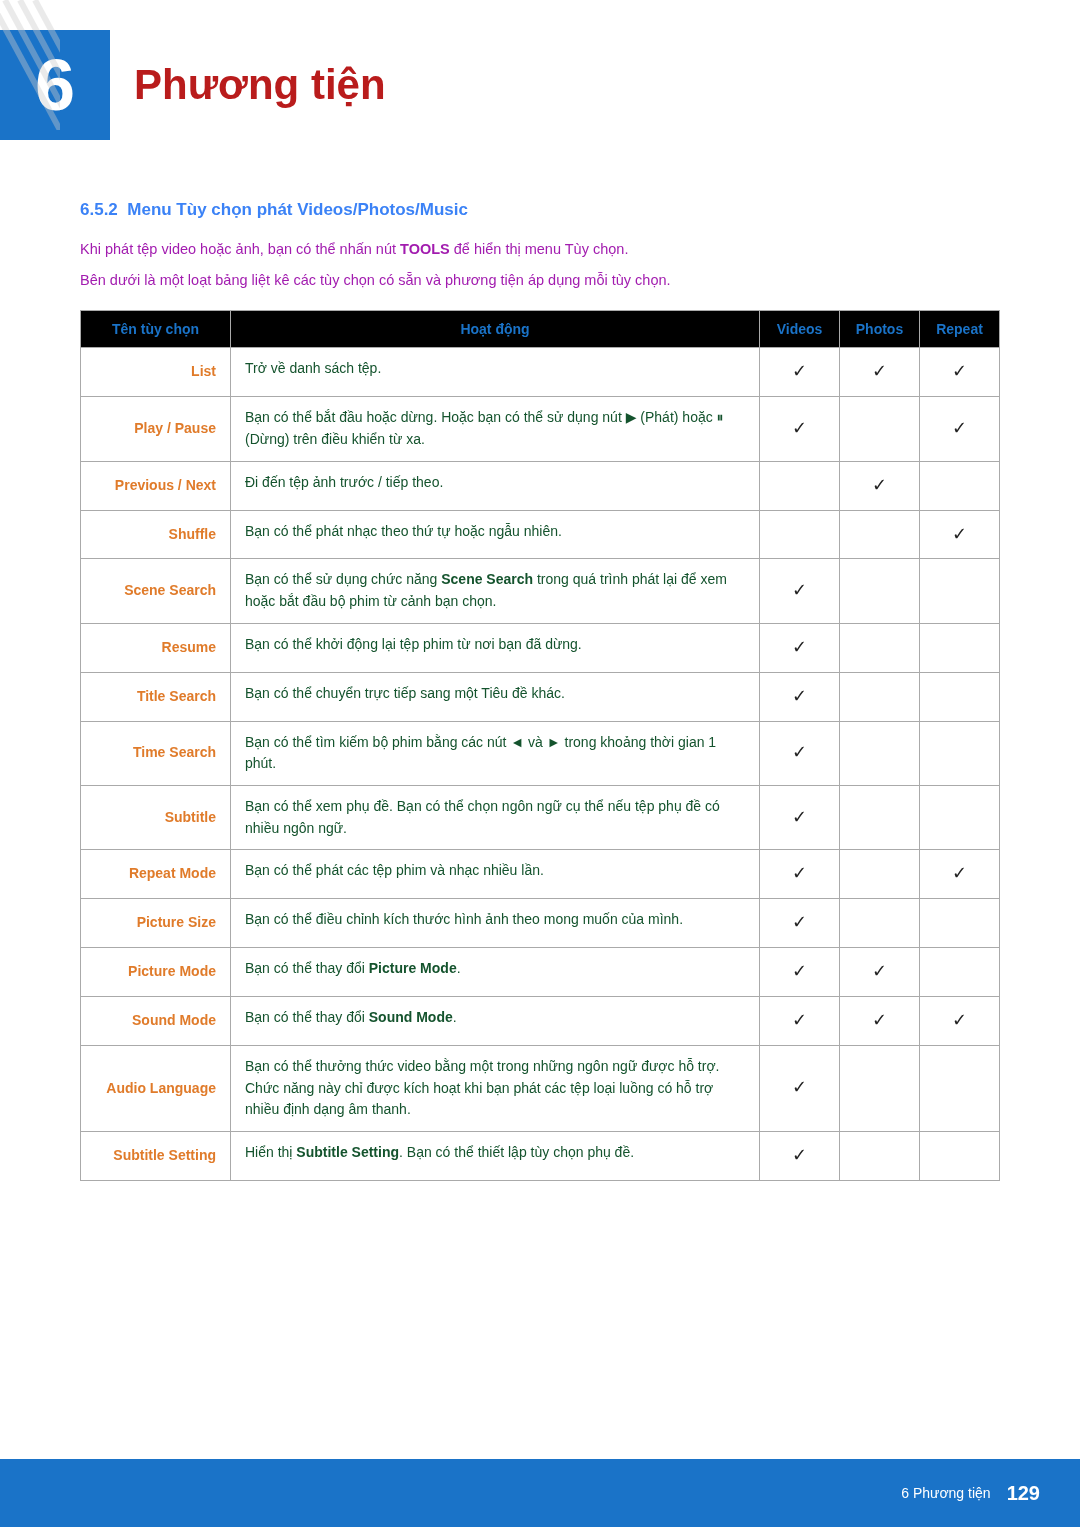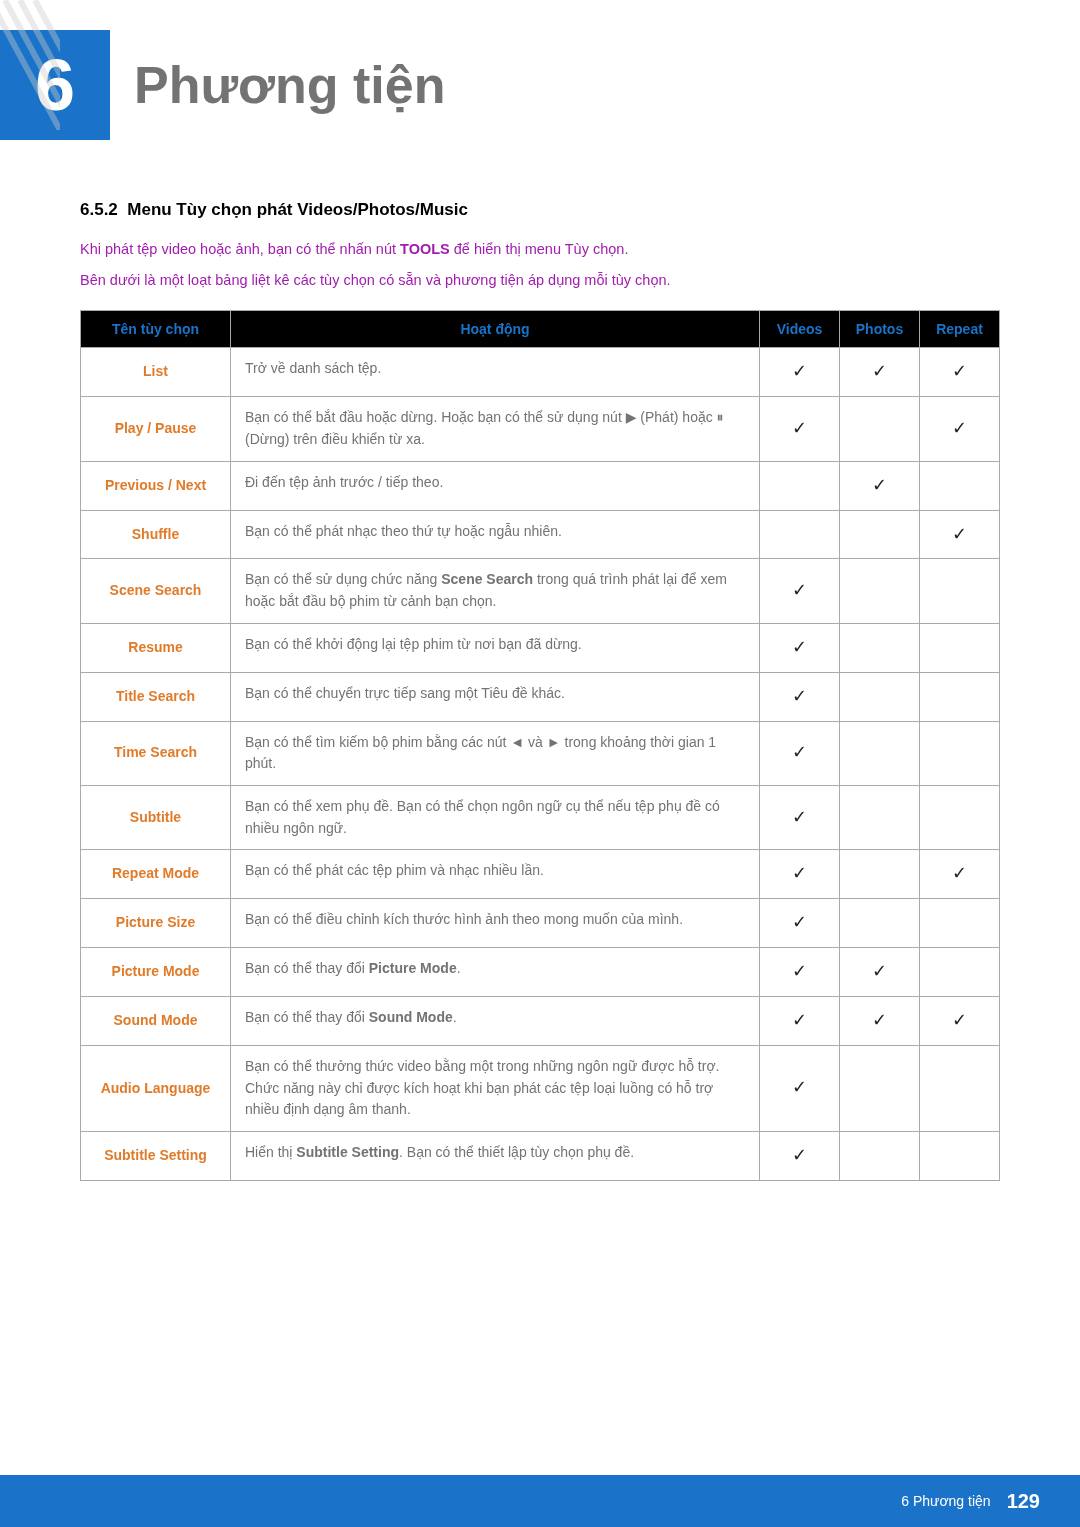--- a/index.html
+++ b/index.html
@@ -28,23 +28,23 @@
       font-weight: bold;
       width: 110px;
       height: 110px;
       display: flex;
       align-items: center;
       justify-content: center;
       margin-right: 24px;
       flex-shrink: 0;
     }
     .chapter-title-text {
-      font-size: 52px;
-      font-weight: bold;
-      color: #737373;
+      font-size: 42px;
+      font-weight: bold;
+      color: #b91c1c;
     }
 
     
     .header-decoration {
       position: absolute;
       top: 0;
       left: 0;
       width: 60px;
       height: 130px;
       overflow: hidden;
@@ -55,21 +55,21 @@
     }
 
     
     .content {
       padding: 0 80px 60px 80px;
     }
 
     .section-title {
       font-size: 17px;
       font-weight: bold;
-      color: #000000;
+      color: #3b82f6;
       margin-bottom: 18px;
     }
 
     .intro-text {
       font-size: 14.5px;
       color: #a21caf;
       margin-bottom: 8px;
       line-height: 1.6;
     }
 
@@ -108,27 +108,27 @@
     .options-table td {
       border: 1px solid #aaa;
       padding: 10px 14px;
       vertical-align: top;
       line-height: 1.55;
     }
 
     .options-table td.cell-name {
       font-weight: bold;
       color: #e07b2a;
-      text-align: center;
+      text-align: right;
       vertical-align: middle;
       width: 150px;
     }
 
     .options-table td.cell-action {
-      color: #737373;
+      color: #14532d;
       font-size: 14px;
     }
 
     .options-table td.cell-check {
       text-align: center;
       vertical-align: middle;
       font-size: 18px;
       color: #222;
       width: 80px;
     }
@@ -138,21 +138,21 @@
       position: absolute;
       bottom: 0;
       left: 0;
       right: 0;
       background: #1a73c8;
       color: #fff;
       display: flex;
       align-items: center;
       justify-content: flex-end;
       padding: 10px 40px;
-      height: 52px;
+      height: 68px;
     }
     .footer-text {
       font-size: 14px;
       color: #fff;
       margin-right: 16px;
     }
     .footer-page-num {
       font-size: 20px;
       font-weight: bold;
       color: #fff;

